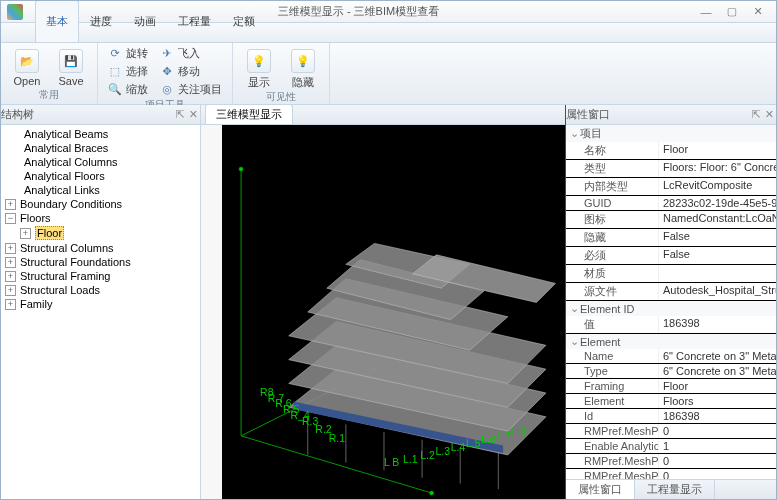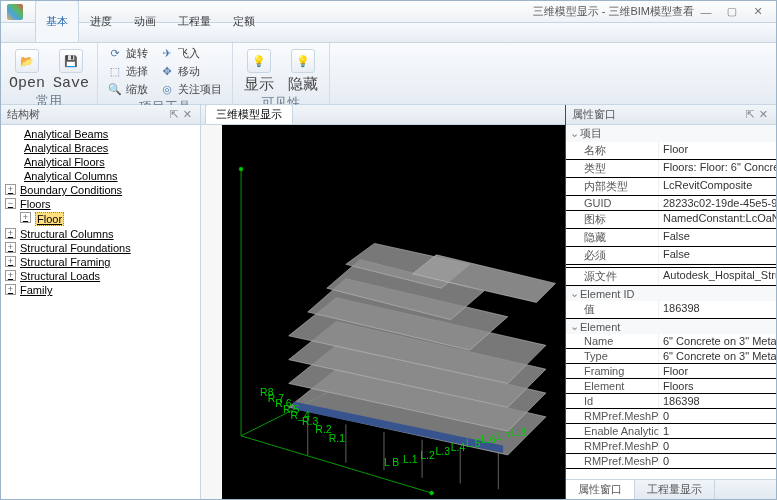--- a/index.html
+++ b/index.html
@@ -1,42 +1,42 @@
 <!DOCTYPE html>
 <html><head>
 <meta charset="utf-8">
 <style>
 * { margin: 0; padding: 0; box-sizing: border-box; font-family: "Microsoft YaHei", Tahoma, sans-serif; font-size: 11px; }
 body { background: #fff; width: 777px; height: 500px; overflow: hidden; border: 1px solid #9db3c8; display: flex; flex-direction: column; }
 .titlebar { height: 22px; background: linear-gradient(#fdfdfd,#eef2f6); border-bottom: 1px solid #c8d6e4; display: flex; align-items: center; padding: 0 6px; }
 .titlebar .logo { width: 16px; height: 16px; background: linear-gradient(45deg,#f0ad4e,#4aa3df,#5cb85c,#d9534f); border-radius: 2px; }
-.titlebar .title { flex: 1; text-align: right; color: #555; }
+.titlebar .title { flex: 1; text-align: center; color: #555; }
 .titlebar .winbtns { display: flex; gap: 2px; }
 .winbtn { width: 24px; height: 16px; display: flex; align-items: center; justify-content: center; border: 1px solid transparent; border-radius: 2px; color: #777; }
 .tabbar { height: 20px; display: flex; align-items: flex-end; background: linear-gradient(#f7fafc,#e8eef5); padding-left: 34px; border-bottom: 1px solid #c8d6e4; }
 .atab { padding: 13px 10px; color: #3a3a3a; border: 1px solid transparent; border-bottom: none; position: relative; }
 .atab.active { background: #f5f8fb; border-color: #c8d6e4; border-top-left-radius: 3px; border-top-right-radius: 3px; color: #2b6cb0; }
 .ribbon { height: 62px; background: linear-gradient(#f9fbfd,#e6ecf3); border-bottom: 1px solid #c8d6e4; display: flex; }
 .rgroup { display: flex; flex-direction: column; border-right: 1px solid #d4dde7; padding: 2px 6px 0; }
 .rgroup .btns { display: flex; gap: 4px; flex: 1; align-items: flex-start; }
-.rgroup .lbl { text-align: center; color: #6b7b8c; font-size: 13px; padding-bottom: 2px; }
+.rgroup .lbl { text-align: center; color: #6b7b8c; font-size: 10px; padding-bottom: 2px; }
 .bigbtn { display: flex; flex-direction: column; align-items: center; width: 40px; padding-top: 4px; cursor: pointer; }
 .bigbtn .ic { width: 24px; height: 24px; border: 1px solid #c8d6e4; border-radius: 3px; background: linear-gradient(#fff,#e8eef5); display: flex; align-items: center; justify-content: center; color: #4a78a8; }
-.bigbtn span { font-size: 15px; margin-top: 2px; color: #444; font-family: Liberation Mono, monospace; }
+.bigbtn span { font-size: 11px; margin-top: 2px; color: #444; }
 .smallcol { display: flex; flex-direction: column; gap: 1px; }
 .smallbtn { display: flex; align-items: center; gap: 4px; padding: 1px 4px; cursor: pointer; font-size: 10px; color: #444; }
 .smallbtn .sic { width: 14px; height: 14px; display: flex; align-items: center; justify-content: center; color: #4a78a8; }
 .main { flex: 1; display: flex; min-height: 0; }
 .panel { display: flex; flex-direction: column; background: #fff; }
-.panel-hd { height: 20px; background: linear-gradient(#f1f5f9,#e2e9f0); border-bottom: 1px solid #c8d6e4; display: flex; align-items: center; padding: 0 6px; color: #555; }
+.panel-hd { height: 20px; background: linear-gradient(#f1f5f9,#e2e9f0); border-bottom: 1px solid #c8d6e4; display: flex; align-items: center; padding: 0 0; color: #555; }
 .panel-hd .sp { flex: 1; }
 .panel-hd .pb { color: #888; padding: 0 2px; cursor: pointer; }
 .leftpanel { width: 200px; border-right: 1px solid #c8d6e4; }
 .tree { flex: 1; overflow: auto; padding: 2px 0 2px 4px; }
-.tn { display: flex; align-items: flex-start; padding: 1px 0; white-space: nowrap; cursor: pointer; font-size: 11px; text-decoration: underline; }
+.tn { display: flex; align-items: center; padding: 1px 0; white-space: nowrap; cursor: pointer; font-size: 11px; }
 .tn .tw { width: 11px; height: 11px; border: 1px solid #999; display: flex; align-items: center; justify-content: center; font-size: 9px; line-height: 9px; color: #666; margin-right: 4px; background: #fff; }
 .tn .nt { display: inline; }
 .tn.sel .nt { background: #ffdf7e; border: 1px dotted #888; padding: 0 1px; }
 .center { flex: 1; display: flex; flex-direction: column; border-right: 1px solid #b91c1c; background: #f7f7f7; }
 .ctabstrip { height: 20px; background: linear-gradient(#f1f5f9,#e2e9f0); display: flex; align-items: flex-end; padding-left: 4px; border-bottom: 1px solid #c8d6e4; }
 .ctab { padding: 2px 10px; background: #fff; border: 1px solid #c8d6e4; border-bottom: none; border-top-left-radius: 3px; border-top-right-radius: 3px; }
 .viewport { flex: 1; background: #000; position: relative; overflow: hidden; margin-left: 21px; }
 .viewport svg { width: 100%; height: 100%; }
 .rightpanel { width: 210px; display: flex; flex-direction: column; }
 .props { flex: 1; overflow: auto; }
@@ -144,25 +144,29 @@
       <div class="tn" style="padding-left:4px">
           <span style="width:15px"></span>
           <span class="nt">Analytical Beams</span>
         </div>
       <div class="tn" style="padding-left:4px">
           <span style="width:15px"></span>
           <span class="nt">Analytical Braces</span>
         </div>
       <div class="tn" style="padding-left:4px">
           <span style="width:15px"></span>
+          <span class="nt">Analytical Columns</span>
+        </div>
+      <div class="tn" style="padding-left:4px">
+          <span style="width:15px"></span>
           <span class="nt">Analytical Floors</span>
         </div>
       <div class="tn" style="padding-left:4px">
           <span style="width:15px"></span>
-          <span class="nt">Analytical Columns</span>
+          <span class="nt">Analytical Links</span>
         </div>
       <div class="tn">
           <span class="tw">+</span>
           <span class="nt">Boundary Conditions</span>
         </div>
       <div class="tn">
           <span class="tw">−</span>
           <span class="nt">Floors</span>
         </div>
       <div class="tn sel" style="padding-left:15px">
@@ -284,20 +288,21 @@
         </div>
       <div class="prow">
           <div class="k">隐藏</div>
           <div class="v">False</div>
         </div>
       <div class="prow">
           <div class="k">必须</div>
           <div class="v">False</div>
         </div>
       <div class="prow">
+          <div class="k">材质</div>
           <div class="v"></div>
         </div>
       <div class="prow">
           <div class="k">源文件</div>
           <div class="v">Autodesk_Hospital_Struct</div>
         </div>
       <div class="pgrp">
           <span class="chev">⌄</span>
           <span>Element ID</span>
         </div>

